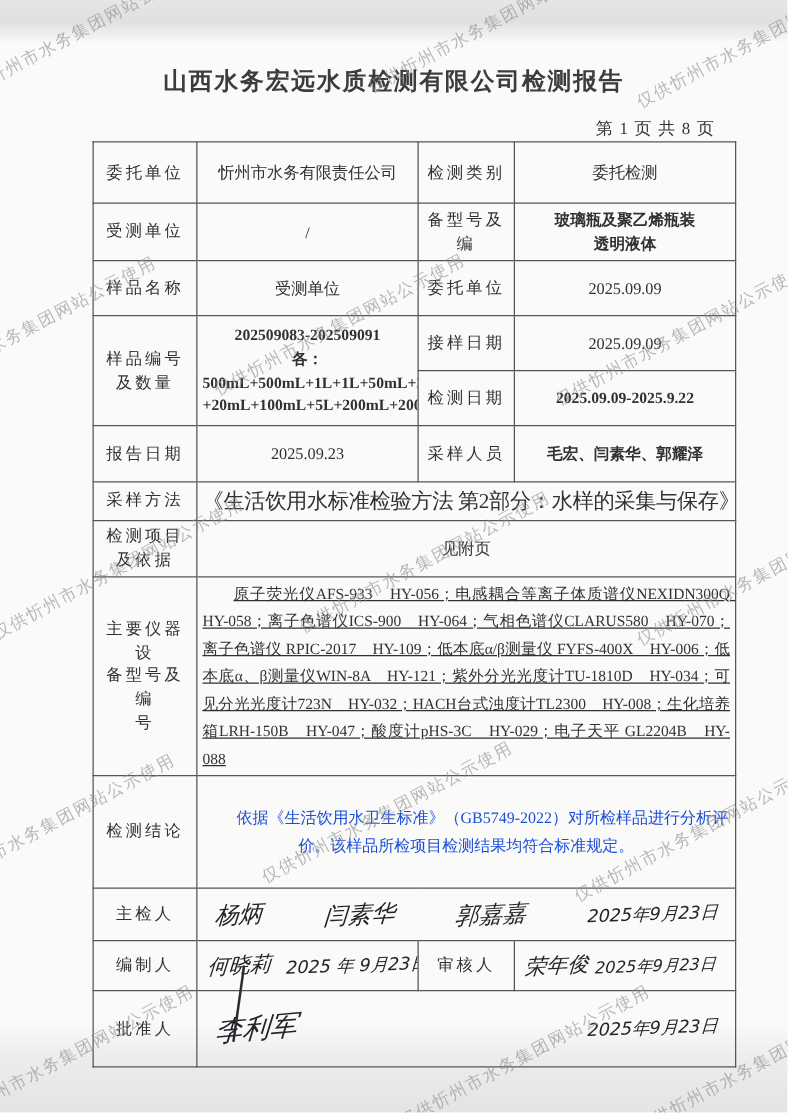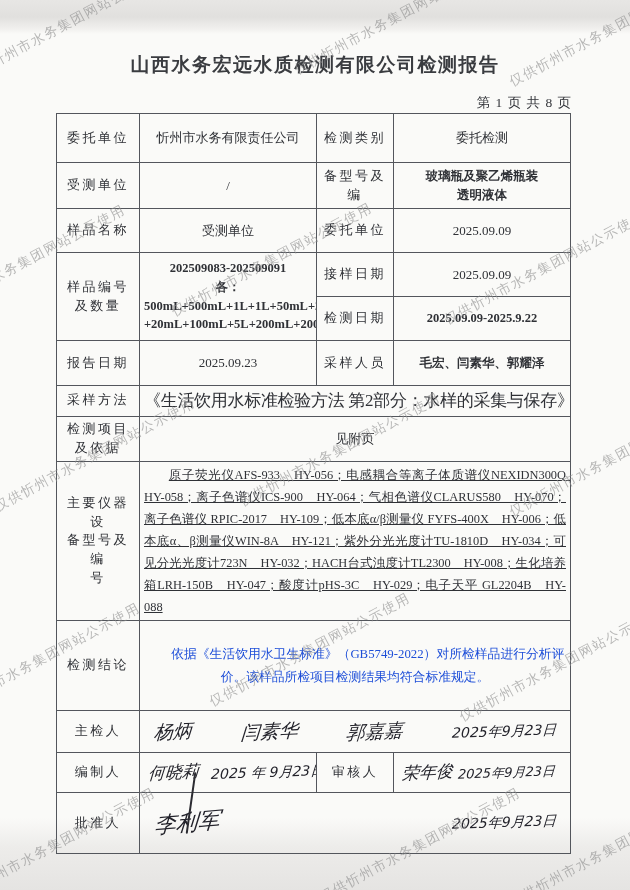--- a/index.html
+++ b/index.html
@@ -18,21 +18,21 @@
   .title{
     position:absolute;left:58px;top:52px;width:514px;
     text-align:center;font-family:"Liberation Sans","DejaVu Sans",sans-serif;
     font-weight:bold;font-size:19px;letter-spacing:1.5px;color:#3a3c40;
   }
   .hdr-line{position:absolute;left:58px;top:94px;width:514px;font-size:13.5px;}
   .hdr-left{float:left;letter-spacing:.5px;}
   .hdr-right{float:right;letter-spacing:1px;}
 
   table.report{
-    position:absolute;left:56px;top:113px;width:514px;
+    position:absolute;left:74px;top:113px;width:514px;
     border-collapse:collapse;table-layout:fixed;
     font-size:13px;color:#2f3136;
   }
   table.report td{
     border:1px solid #53565c;
     text-align:center;vertical-align:middle;
     padding:2px 4px;overflow:hidden;
   }
   td.lab{letter-spacing:2.5px;white-space:pre-line;line-height:1.45;}
   td.val{white-space:pre-line;line-height:1.5;}

